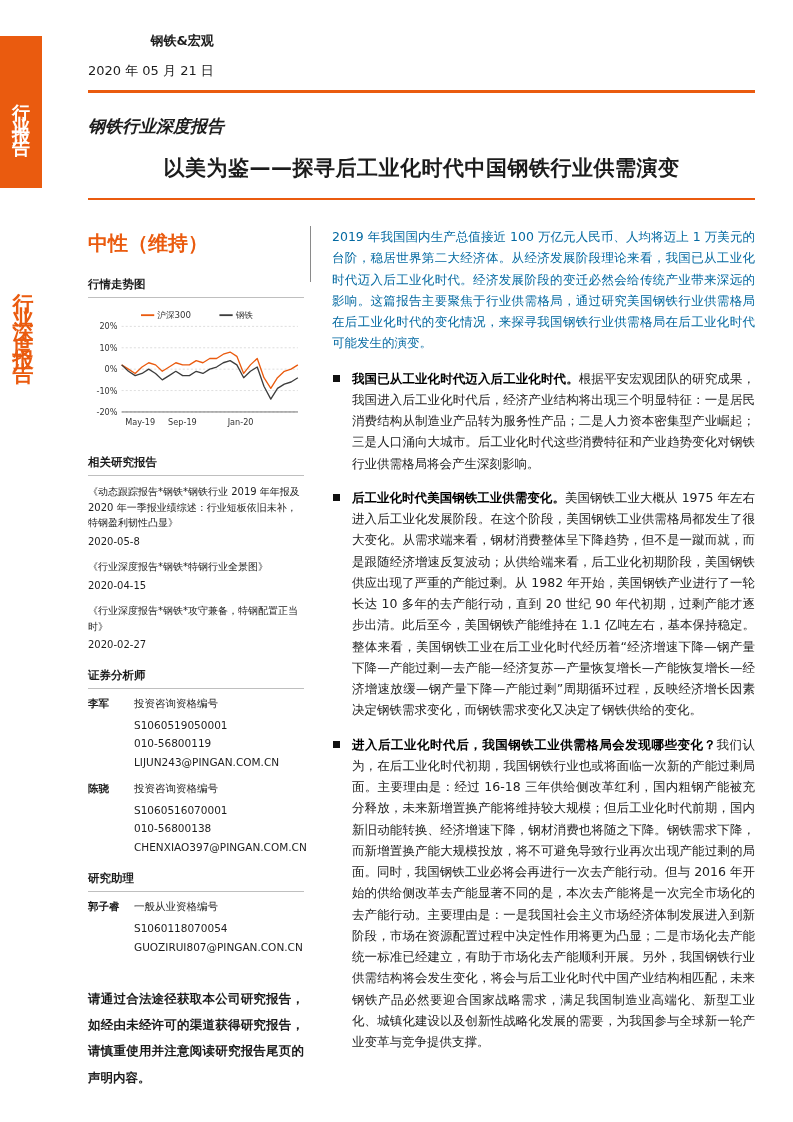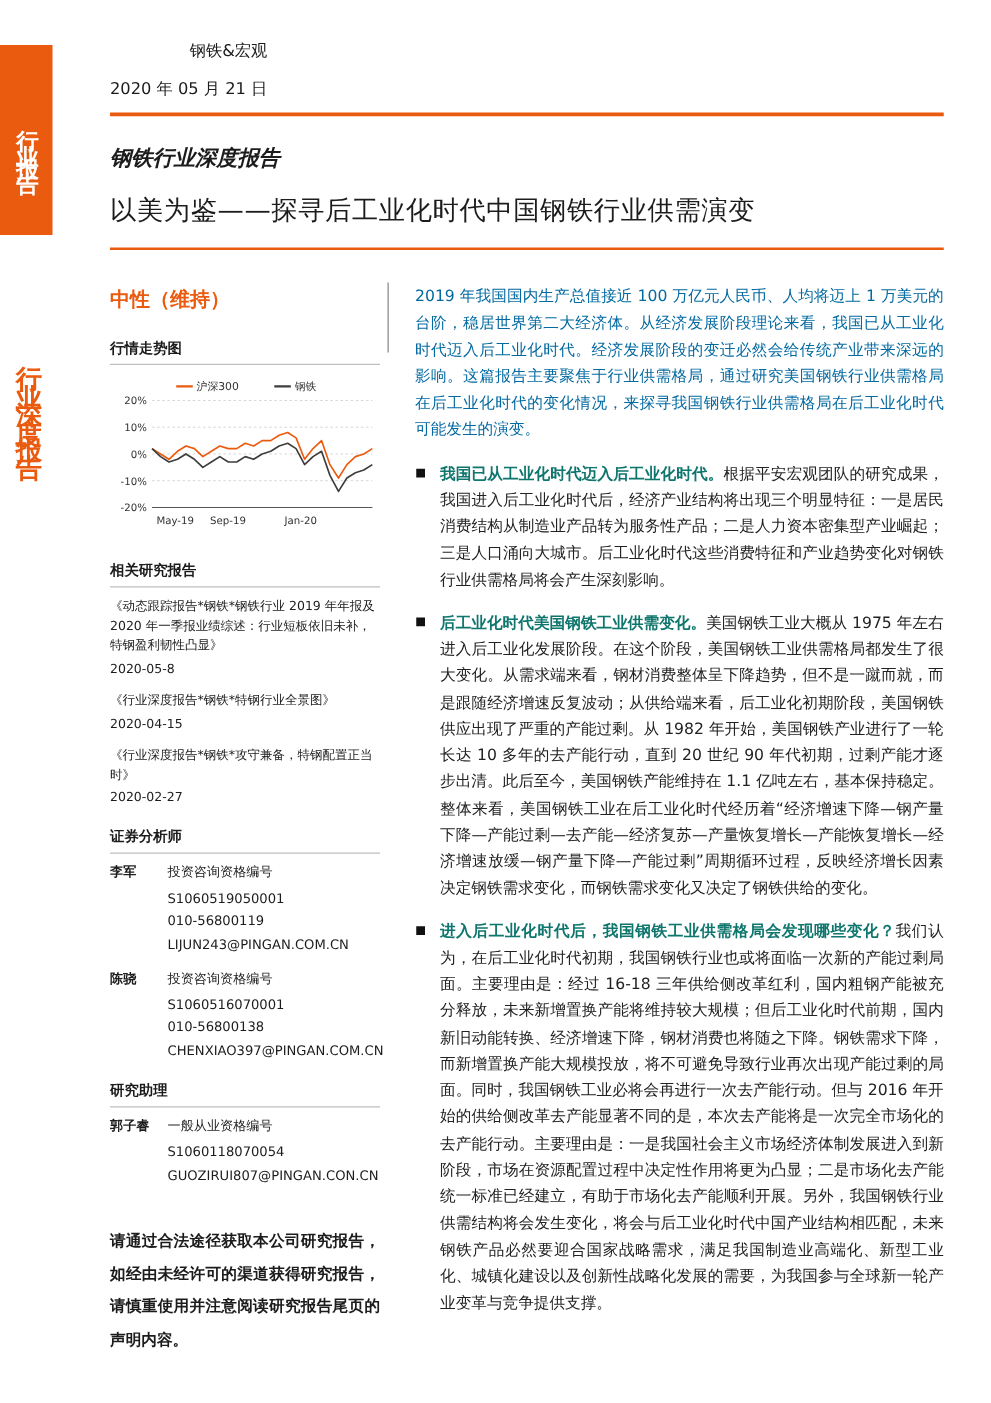--- a/index.html
+++ b/index.html
@@ -19,54 +19,54 @@
   .side-tab .v-text{color:#fff;font-weight:bold;font-size:18px;letter-spacing:11px;}
   .side-mid{position:absolute;left:4px;top:276px;width:38px;display:flex;justify-content:center;}
   .side-mid .v-text{color:var(--accent);font-weight:bold;font-size:21px;letter-spacing:14px;}
 
   .content{margin-left:88px;width:667px;}
 
   .header-row{display:flex;justify-content:space-between;align-items:flex-start;padding-top:30px;}
   .brand{font-family:"DejaVu Serif","Liberation Serif",serif;font-size:31px;color:var(--accent);
     font-weight:bold;letter-spacing:3px;}
   .header-right{text-align:right;padding-top:2px;}
-  .sector{font-weight:normal;font-size:13px;text-align:right;}
+  .sector{font-weight:bold;font-size:13px;text-align:right;}
   .date{font-size:13px;margin-top:12px;}
 
   .rule-thick{height:3px;background:var(--accent);margin-top:10px;}
   .rule-thin{height:2px;background:var(--accent);margin-top:16px;}
   .report-type{font-size:17px;font-weight:bold;margin-top:22px;font-style:italic;}
-  .title{font-size:21px;font-weight:normal;margin-top:16px;letter-spacing:0.5px;}
+  .title{font-size:21px;font-weight:bold;margin-top:16px;letter-spacing:0.5px;text-align:center;}
 
   .columns{display:flex;margin-top:16px;}
   .left-col{width:216px;flex:none;}
   .right-col{flex:1;position:relative;padding-left:28px;padding-top:8px;}
   .col-divider{position:absolute;left:6px;top:10px;width:1px;height:56px;background:#8a8a8a;}
 
-  .rating{color:var(--accent);font-weight:bold;font-size:16px;margin:14px 0 20px;}
+  .rating{color:var(--accent);font-weight:bold;font-size:20px;margin:14px 0 20px;}
   .section{margin-bottom:15px;}
   .section-title{font-weight:bold;font-size:11.5px;padding-bottom:5px;border-bottom:1px solid var(--hairline);margin-bottom:8px;}
   .chart{width:100%;height:auto;margin-top:2px;display:block;}
 
   .report-item{font-size:10px;line-height:1.55;margin-bottom:10px;}
   .report-date{margin-top:3px;}
 
   .person{margin-bottom:11px;font-size:10.5px;}
   .person-row{display:flex;margin-bottom:5px;}
   .person-name{font-weight:bold;width:46px;flex:none;}
   .person-cert{}
   .person-line{padding-left:46px;line-height:1.75;}
 
   .disclaimer{font-weight:bold;font-size:12.5px;line-height:2.1;text-align:justify;margin-top:30px;}
 
   .intro{font-size:12.5px;line-height:1.7;text-align:justify;margin:2px 0 14px;color:#0369a1;}
   .bullet{display:flex;margin-bottom:13px;}
   .marker{flex:none;width:7px;height:7px;background:#111;margin:7px 12px 0 1px;}
   .bullet-text{font-size:12.5px;line-height:1.7;text-align:justify;color:#222;}
-  .lead{font-weight:bold;color:#0f766e;}
+  .lead{font-weight:bold;color:#000000;}
 </style>
 </head>
 <body>
 
 <div class="page">
 
   <div class="side-tab">
     <span class="v-text">行业报告</span>
   </div>
   <div class="side-mid">

